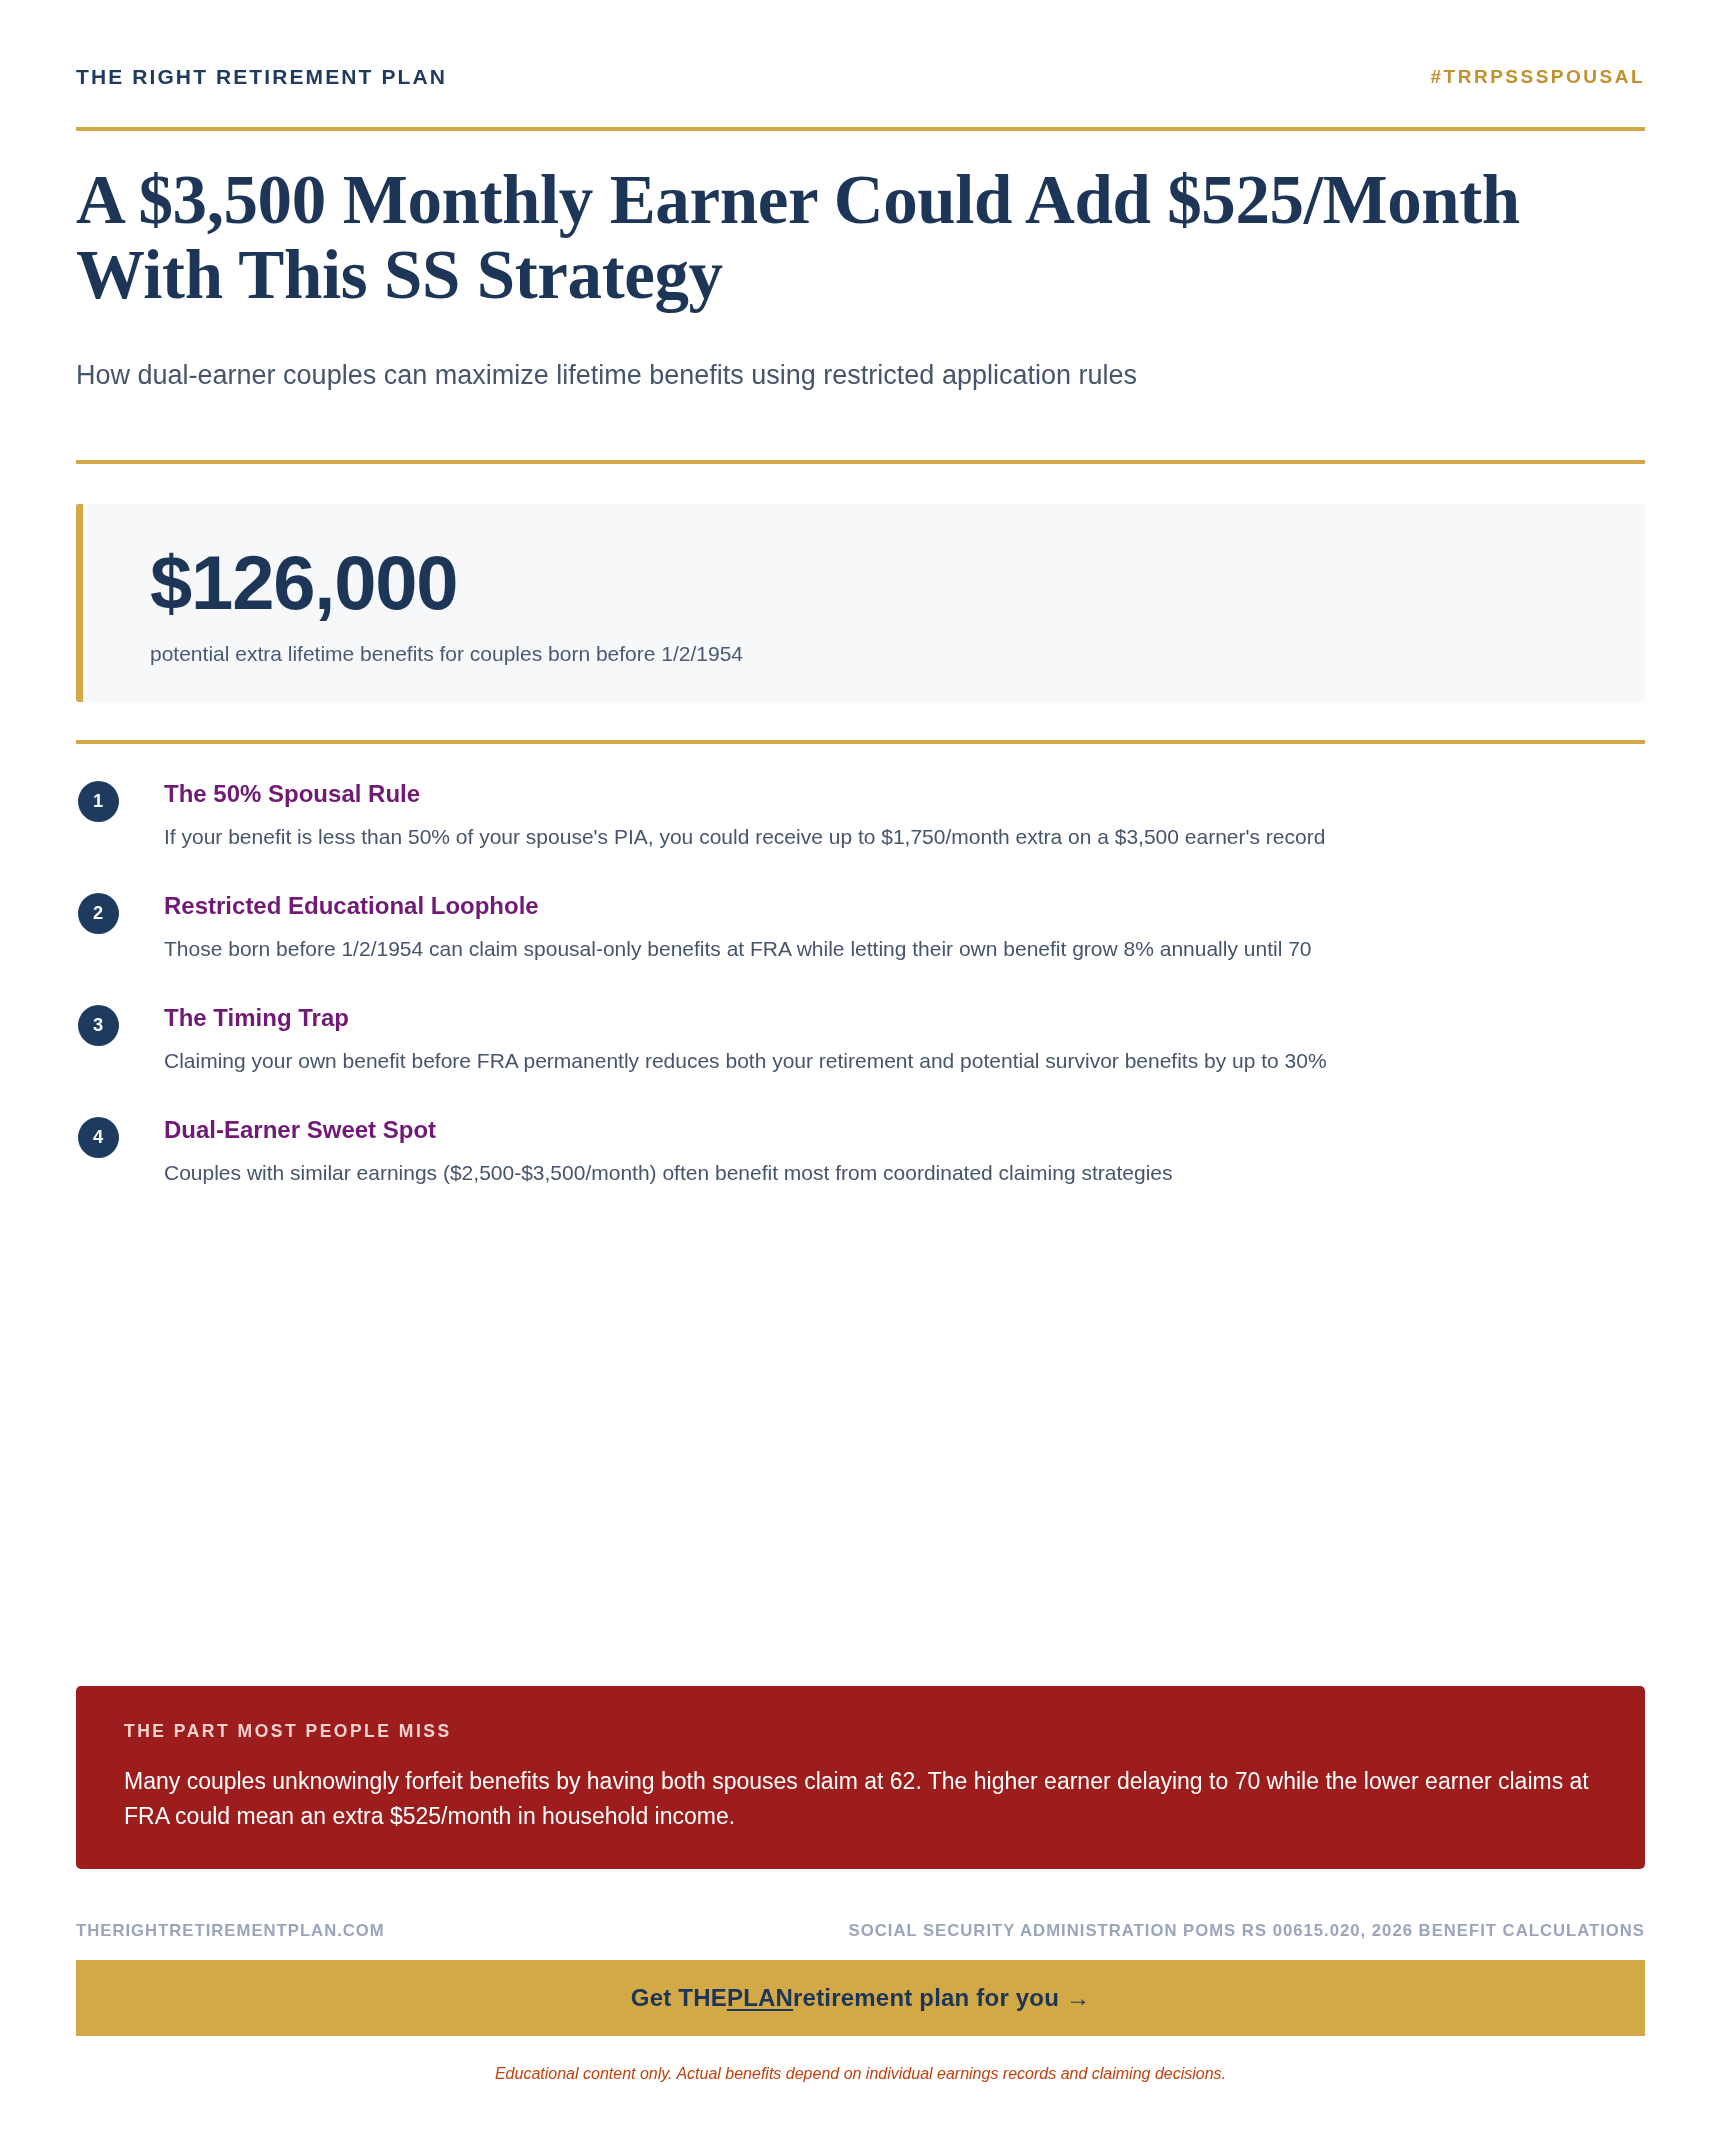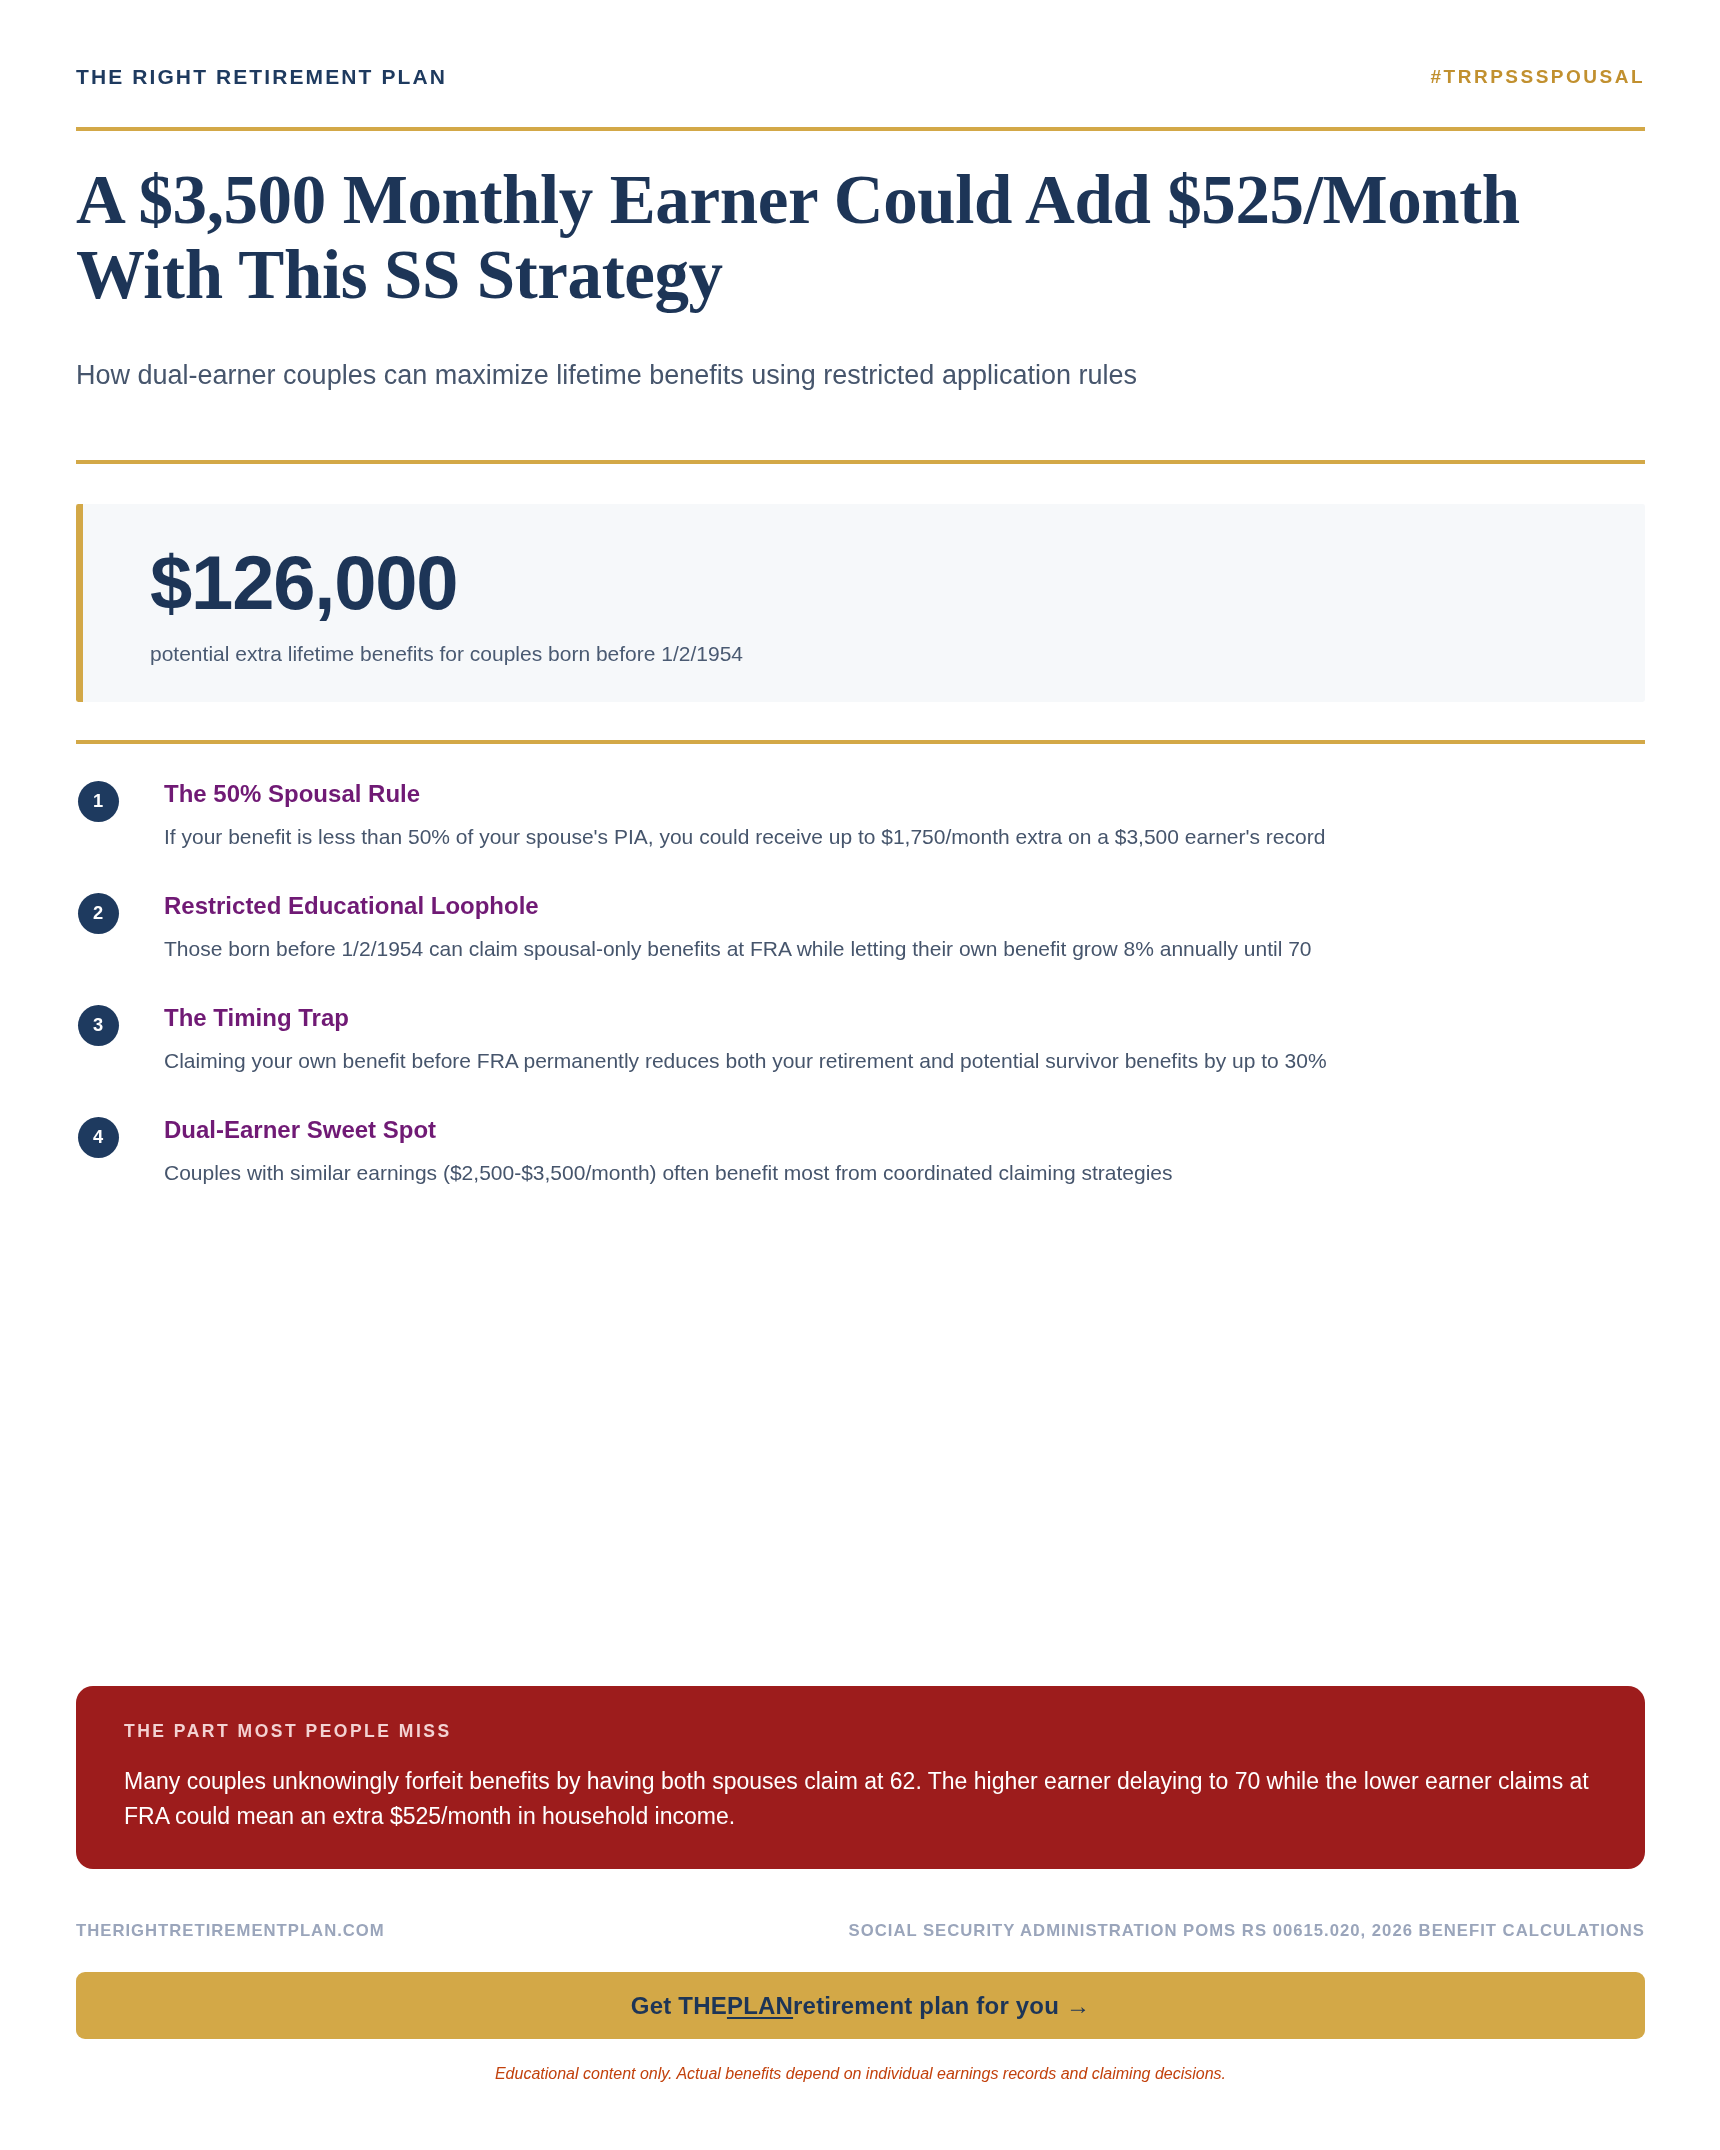--- a/index.html
+++ b/index.html
@@ -153,21 +153,21 @@
   }
 
   
   .callout {
     position: absolute;
     left: 76px;
     top: 1686px;
     width: 1569px;
     height: 183px;
     background: #9d1c1c;
-    border-radius: 17px;
+    border-radius: 5px;
     padding: 35px 48px 0 48px;
   }
   .callout-kicker {
     font-size: 17.5px;
     font-weight: 700;
     letter-spacing: 2.5px;
     text-transform: uppercase;
     color: #f3d2d2;
   }
   .callout-body {
@@ -194,34 +194,33 @@
     letter-spacing: 1px;
     color: #9aa5bb;
     text-transform: uppercase;
   }
 
   .cta {
     position: absolute;
     left: 76px;
     top: 1960px;
     width: 1569px;
-    height: 67px;
+    height: 76px;
     background: #d3a847;
     border: none;
-    border-radius: 9px;
+    border-radius: 0;
     cursor: pointer;
     display: flex;
     align-items: center;
     justify-content: center;
     font-family: "Liberation Sans", sans-serif;
     font-size: 24px;
     font-weight: 700;
     color: #1d3557;
     letter-spacing: 0.2px;
-    margin-top: 12px;
   }
   .cta u { text-decoration: underline; text-underline-offset: 3.2px; }
 
   .disclaimer {
     position: absolute;
     left: 76px;
     top: 2065px;
     width: 1569px;
     text-align: center;
     font-size: 16px;

